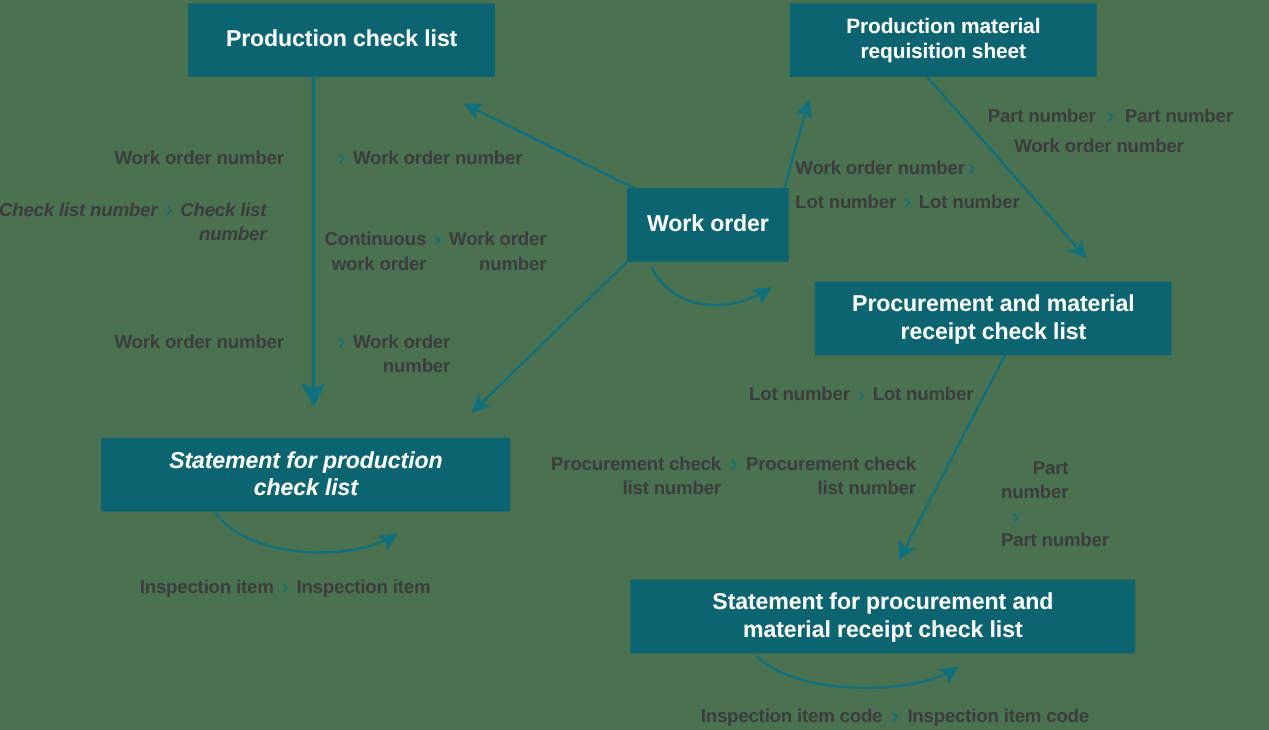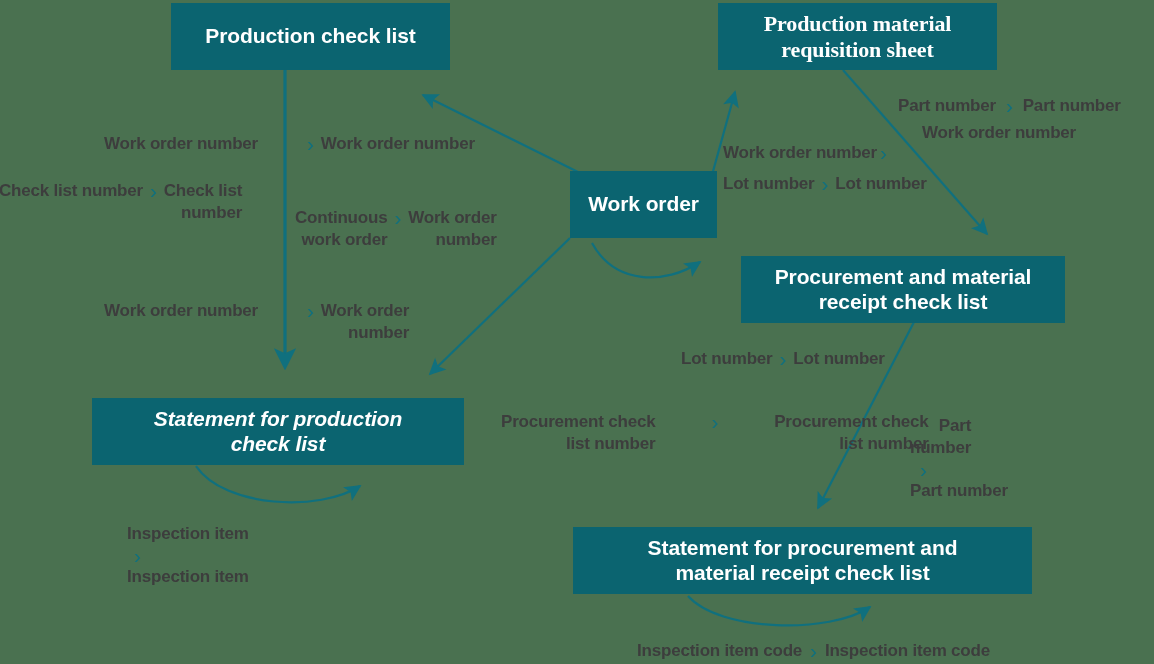--- a/index.html
+++ b/index.html
@@ -99,21 +99,21 @@
 
     <path d="M 196,466 C 225,508 320,512 360,486" fill="none" stroke="#10707e" stroke-width="2.2" marker-end="url(#ah)"></path>
 
     <path d="M 688,596 C 720,632 830,634 870,607" fill="none" stroke="#10707e" stroke-width="2.2" marker-end="url(#ah)"></path>
   </svg>
 
   <div class="node" style="left:171px; top:3px; width:279px; height:67px; font-size:21px;">
     <span style="white-space:pre-line;">Production check list</span>
   </div>
 
-  <div class="node" style="left:718px; top:3px; width:279px; height:67px; font-size:22px;font-family:Liberation Serif, serif;">
+  <div class="node" style="left:718px; top:3px; width:279px; height:67px; font-size:19px;">
     <span style="white-space:pre-line;">Production material
 requisition sheet</span>
   </div>
 
   <div class="node" style="left:570px; top:171px; width:147px; height:67px; font-size:21px;">
     <span style="white-space:pre-line;">Work order</span>
   </div>
 
   <div class="node" style="left:741px; top:256px; width:324px; height:67px; font-size:21px;">
     <span style="white-space:pre-line;">Procurement and material
@@ -132,21 +132,21 @@
 
   <div class="lbl" style="left:104px; top:133px;">
     <span>Work order number</span>
   </div>
 
   <div class="pair" style="left:300px; top:133px;">
     <span class="chev">›</span>
     <span class="dst">Work order number</span>
   </div>
 
-  <div class="pair" style="left:-1px; top:180px; width:270px;">
+  <div class="pair" style="left:-1px; top:180px; width:270px;font-style:italic;">
     <span class="src">Check list number</span>
     <span class="chev">›</span>
     <span class="dst">Check list
 number</span>
   </div>
 
   <div class="pair" style="left:295px; top:207px; width:240px;">
     <span class="src">Continuous
 work order</span>
     <span class="chev">›</span>
@@ -184,36 +184,36 @@
   <div class="lbl" style="left:922px; top:122px;">
     <span>Work order number</span>
   </div>
 
   <div class="pair" style="left:681px; top:348px;">
     <span class="src">Lot number</span>
     <span class="chev">›</span>
     <span class="dst">Lot number</span>
   </div>
 
-  <div class="pair" style="left:501px; top:411px;gap:48px;">
+  <div class="pair" style="left:501px; top:411px;">
     <span class="src">Procurement check
 list number</span>
     <span class="chev" style="padding:0 8px;">›</span>
     <span class="dst">Procurement check
 list number</span>
   </div>
 
   <div class="pair" style="left:910px; top:415px;flex-direction:column;">
     <span class="src">Part
 number</span>
     <span class="chev" style="padding:0 10px;">›</span>
     <span class="dst">Part number</span>
   </div>
 
-  <div class="pair" style="left:127px; top:523px;flex-direction:column;">
+  <div class="pair" style="left:127px; top:523px;">
     <span class="src">Inspection item</span>
     <span class="chev" style="padding:0 7px;">›</span>
     <span class="dst">Inspection item</span>
   </div>
 
   <div class="pair" style="left:637px; top:640px;">
     <span class="src">Inspection item code</span>
     <span class="chev" style="padding:0 8px;">›</span>
     <span class="dst">Inspection item code</span>
   </div>

